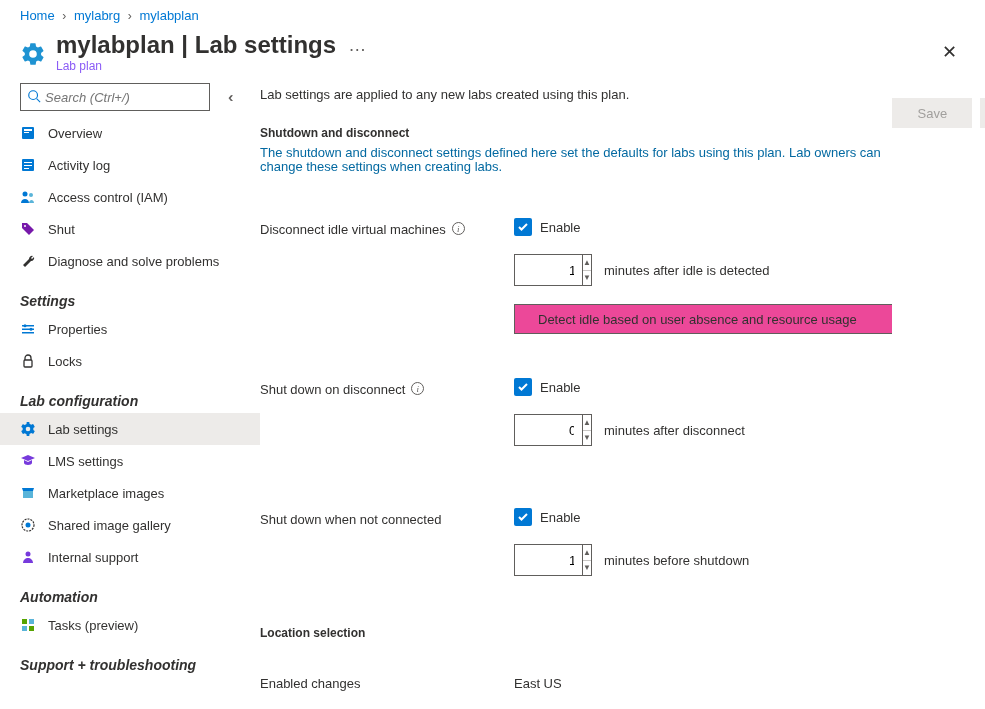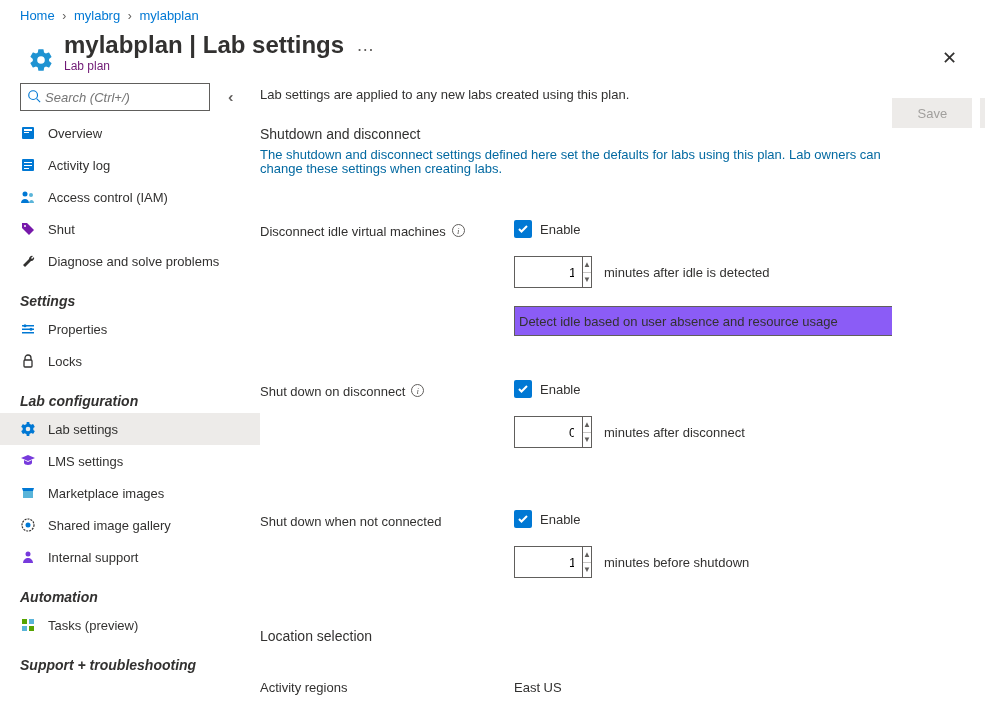--- a/index.html
+++ b/index.html
@@ -12,38 +12,37 @@
     width: 985px;
   }
   .breadcrumb {
     padding: 8px 20px 4px 20px;
     font-size: 13px;
   }
   .breadcrumb a { color: #0078d4; text-decoration: none; cursor: pointer; }
   .breadcrumb .sep { color: #605e5c; margin: 0 4px; font-size: 12px; }
   .header {
     display: flex;
-    align-items: flex-end;
+    align-items: center;
     padding: 4px 20px 10px 20px;
-    margin-left: 8px;
   }
   .header-icon {
     width: 26px; height: 26px;
     margin-right: 10px; margin-top: 4px;
     flex-shrink:0;
   }
   .header-title-row { display:flex; align-items:center; flex:1;}
   .header-title {
     font-size: 24px;
     font-weight: 600;
     line-height: 28px;
   }
   .header-sub {
     font-size: 12px;
-    color: #701a75;
+    color: #8b5cf6;
   }
   .header-more { color:#605e5c; margin-left:12px; font-size:18px; cursor:pointer; }
   .close-x {
     margin-left:auto; font-size:18px; cursor:pointer; color:#323130; padding:4px 8px;
   }
   .body {
     display:flex;
     height: 618px;
   }
   .sidebar {
@@ -93,21 +92,21 @@
     display:flex; flex-direction:row;
   }
   .content-scroll { flex:1; overflow-y:auto; padding-bottom: 20px;}
   .content-scroll::-webkit-scrollbar { width:10px; }
   .content-scroll::-webkit-scrollbar-thumb { background:#c8c6c4; border-radius:5px;}
   .intro {
     padding: 4px 0 10px 0;
     color:#323130;
   }
   .section-title {
-    font-weight:400; font-size:14px;
+    font-weight:700; font-size:12px;
     padding: 14px 0 6px 0;
   }
   .section-desc {
     font-size:13px; color:#0369a1; line-height:14px;
     padding-bottom: 18px;
   }
   .setting-row {
     display:flex;
     padding: 6px 0 18px 0;
     margin-top: 20px;
@@ -156,22 +155,22 @@
   .spinner-arrows div {
     flex:1; display:flex; align-items:center; justify-content:center;
     font-size:8px; cursor:pointer; color:#605e5c;
   }
   .spinner-arrows div:first-child { border-bottom:1px solid #c8c6c4; }
   .dropdown {
     display:flex; align-items:center;
     border:1px solid #605e5c;
     height:30px;
     width: 426px;
-    background:#8b5cf6;
-    padding: 0 4px;
+    background:#ec4899;
+    padding: 0 23px;
     cursor:pointer;
   }
   .dropdown-text { flex:1; font-size:13px;}
   .chev-down {
     color:#605e5c;
   }
   .value-text { font-size:13px; padding-top:4px;}
   .link { color:#8b5cf6; cursor:pointer; padding-top:8px; display:block;}
   .footer {
     height: 50px;
@@ -462,21 +461,21 @@
             </div>
             <span>minutes before shutdown</span>
           </div>
         </div>
       </div>
 
       <div class="section-title">Location selection</div>
 
       <div class="setting-row">
         <div class="setting-label">
-          <span>Activity regions</span>
+          <span>Enabled changes</span>
         </div>
         <div class="setting-controls">
           <div class="value-text">East US</div>
           <span class="link">Select regions</span>
         </div>
       </div>
     </div>
 
     <div class="footer">
       <button class="btn">Save</button>

